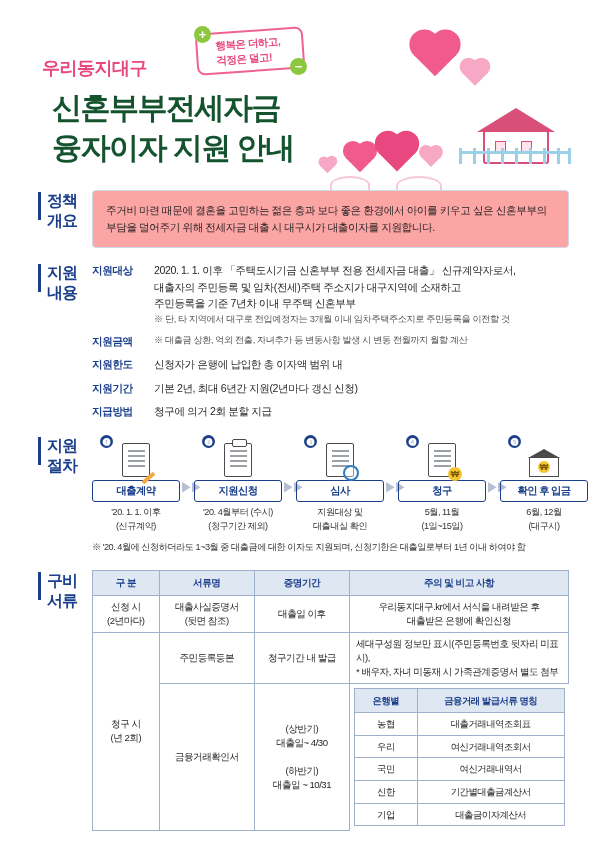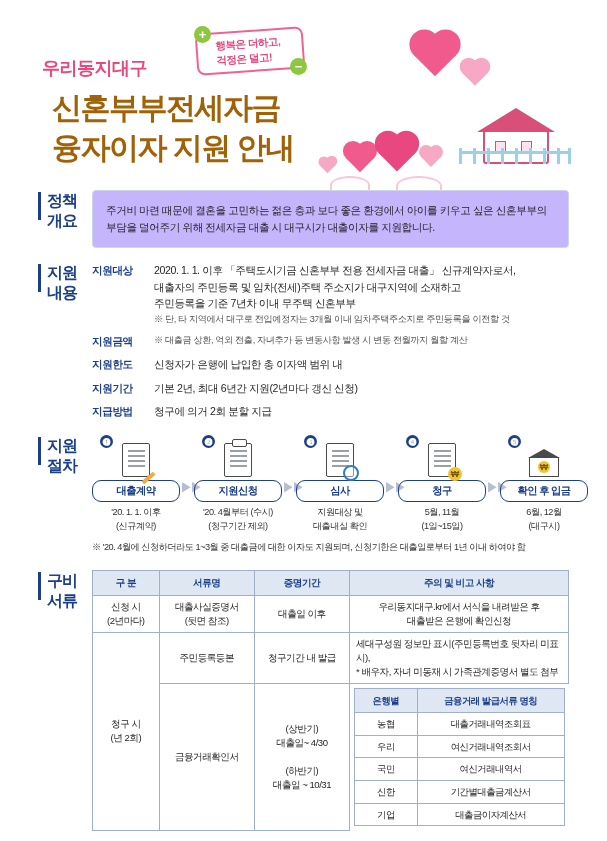--- a/index.html
+++ b/index.html
@@ -32,21 +32,21 @@
     font-size: 18px;
     font-weight: bold;
     color: #e8487f;
     letter-spacing: -0.5px;
   }
   .title-main {
     position: absolute;
     left: 52px; top: 88px;
     font-size: 30px;
     font-weight: bold;
-    color: #a16207;
+    color: #14532d;
     letter-spacing: -1.5px;
     line-height: 1.33;
   }
   .bubble {
     position: absolute;
     left: 196px; top: 30px;
     width: 108px; height: 42px;
     background: #ffffff;
     border: 2px solid #f06292;
     border-radius: 8px;
@@ -122,21 +122,21 @@
     content:"";
     position:absolute; left:0; top:2px;
     width:3px; height: 28px;
     background:#1b3f8b;
   }
   .sec-body { flex: 1; }
 
   .overview-box {
     border: 1px solid #cfd6e6;
     border-radius: 4px;
-    background: #c4b5fd;
+    background: #fca5a5;
     padding: 11px 13px;
     font-size: 10.6px;
     line-height: 1.62;
     letter-spacing: -0.4px;
     color: #231f20;
   }
 
   .row {
     display: flex;
     margin-bottom: 7px;
@@ -202,21 +202,21 @@
     display:flex; align-items:center; justify-content:center; font-weight:bold;
   }
   .bank-ic {
     width: 30px; height: 30px; position: relative;
   }
   .bank-ic .b { position:absolute; bottom:0; left:0; width:30px; height:20px; border:1.6px solid #4a4a4a; border-top:none;}
   .bank-ic .t { position:absolute; top:2px; left:-1px; width:0;height:0;border-left:16px solid transparent;border-right:16px solid transparent;border-bottom:9px solid #4a4a4a;}
   .bank-ic .c { position:absolute; bottom:4px; left:9px; width:12px;height:12px;border-radius:50%;background:#f4c430;color:#7a5a00;font-size:9px;display:flex;align-items:center;justify-content:center;font-weight:bold;}
   .step .name {
     border: 1px solid #1b3f8b;
-    border-radius: 9px;
+    border-radius: 3px;
     font-size: 10.3px;
     font-weight: bold;
     color: #1b3f8b;
     padding: 3px 0;
     letter-spacing: -0.6px;
   }
   .step .desc {
     font-size: 9.2px;
     line-height: 1.45;
     margin-top: 4px;

